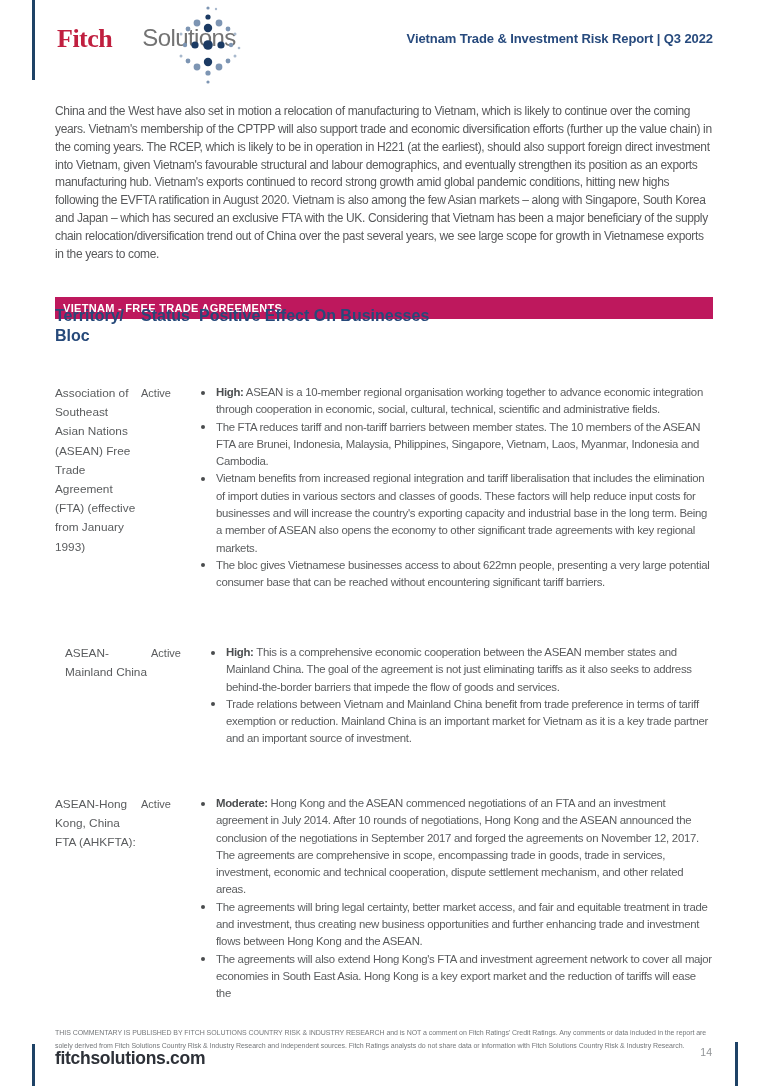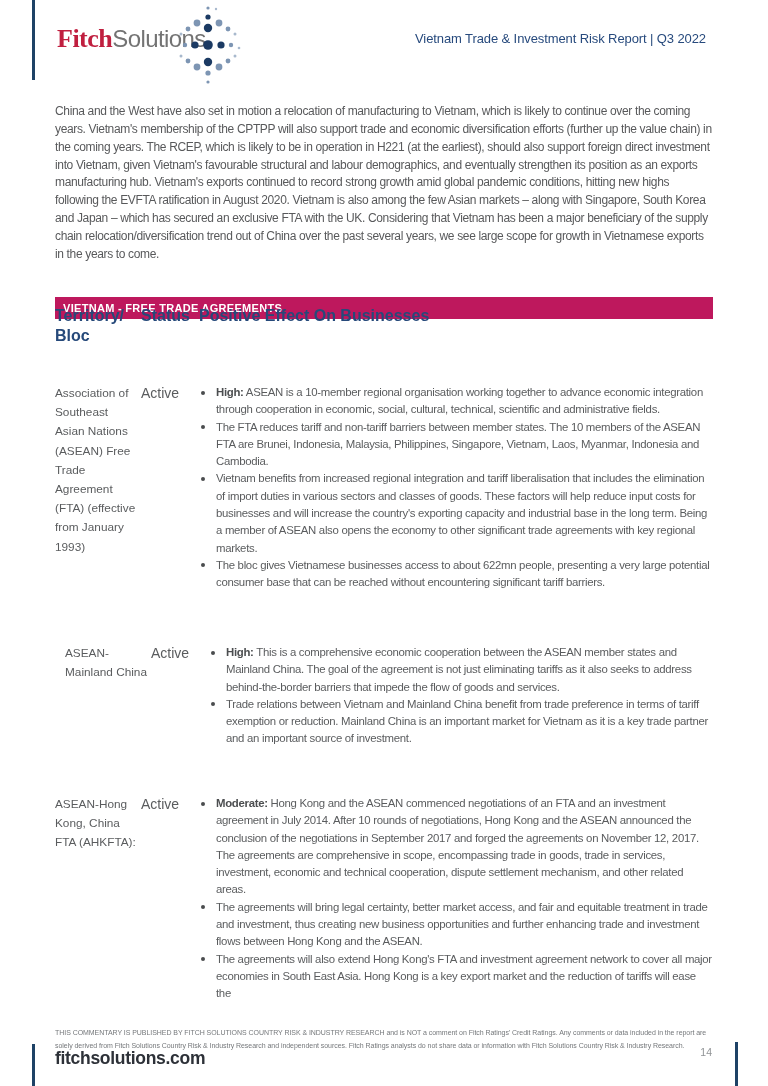--- a/index.html
+++ b/index.html
@@ -11,25 +11,25 @@
     overflow:hidden;
     font-family:"Liberation Sans", sans-serif;
   }
   
   .vbar { position:absolute; width:2.5px; background:#1e4266; }
   .vbar-top { left:32px; top:0; height:80px; }
   .vbar-bl { left:32px; top:1044px; height:42px; }
   .vbar-br { left:735px; top:1042px; height:44px; }
 
   
-  .logo-wrap { position:absolute; left:57px; top:24px; display:flex; align-items:center; }
+  .logo-wrap { position:absolute; left:57px; top:24px; display:flex; align-items:flex-start;gap:30px; }
   .logo-fitch { font-family:"Liberation Serif", serif; font-weight:bold; font-size:26px; color:#c01f3f; letter-spacing:-0.5px; }
   .logo-solutions { font-family:"Liberation Sans", sans-serif; font-size:24px; color:#737373; letter-spacing:-0.6px; }
   .logo-mark { position:absolute; left:168px; top:1px; }
-  .report-title { position:absolute; right:62px; top:31px; font-size:13px; font-weight:normal; color:#274a7d; letter-spacing:-0.1px; }
+  .report-title { position:absolute; right:55px; top:31px; font-size:13px; font-weight:bold; color:#274a7d; letter-spacing:-0.1px; }
 
   
   .intro {
     position:absolute; left:55px; top:103px; width:658px;
     font-size:12px; letter-spacing:-0.35px; line-height:17.85px; color:#58595b;
   }
 
   
   .band {
     position:absolute; left:55px; top:297px; width:658px; height:22px;
@@ -37,21 +37,21 @@
     font-size:11px; font-weight:bold; letter-spacing:0.3px;
     line-height:22px; padding-left:8px;
   }
   .cols, .trow { position:absolute; left:55px; width:658px; display:flex; }
   .cols { top:306px; font-size:16px; font-weight:bold; color:#26497a; line-height:19.5px;justify-content:flex-end; }
   .c1 { width:86px; flex:none; }
   .c2 { width:58px; flex:none; }
   .c3 { flex:1; }
   .trow { color:#5a5c5e; }
   .col-terr { width:86px; flex:none; font-size:11.8px; line-height:19.2px; padding-right:4px; }
-  .col-status { width:58px; flex:none; font-size:14px; line-height:19.2px; }
+  .col-status { width:58px; flex:none; font-size:11px; line-height:19.2px; }
   .col-effect { flex:1; font-size:11.4px; letter-spacing:-0.3px; line-height:17.3px; }
   .col-effect ul { list-style:none; }
   .col-effect li { position:relative; padding-left:17px; }
   .mark { position:absolute; left:2px; top:6.5px; width:4px; height:4px; border-radius:50%; background:#4a4c4e; }
   .lead { font-weight:bold; color:#4c4e50; }
   .row1 { top:384px; }
   .row2 { top:644px;margin-left:10px; }
   .row3 { top:795px; }
 
   

